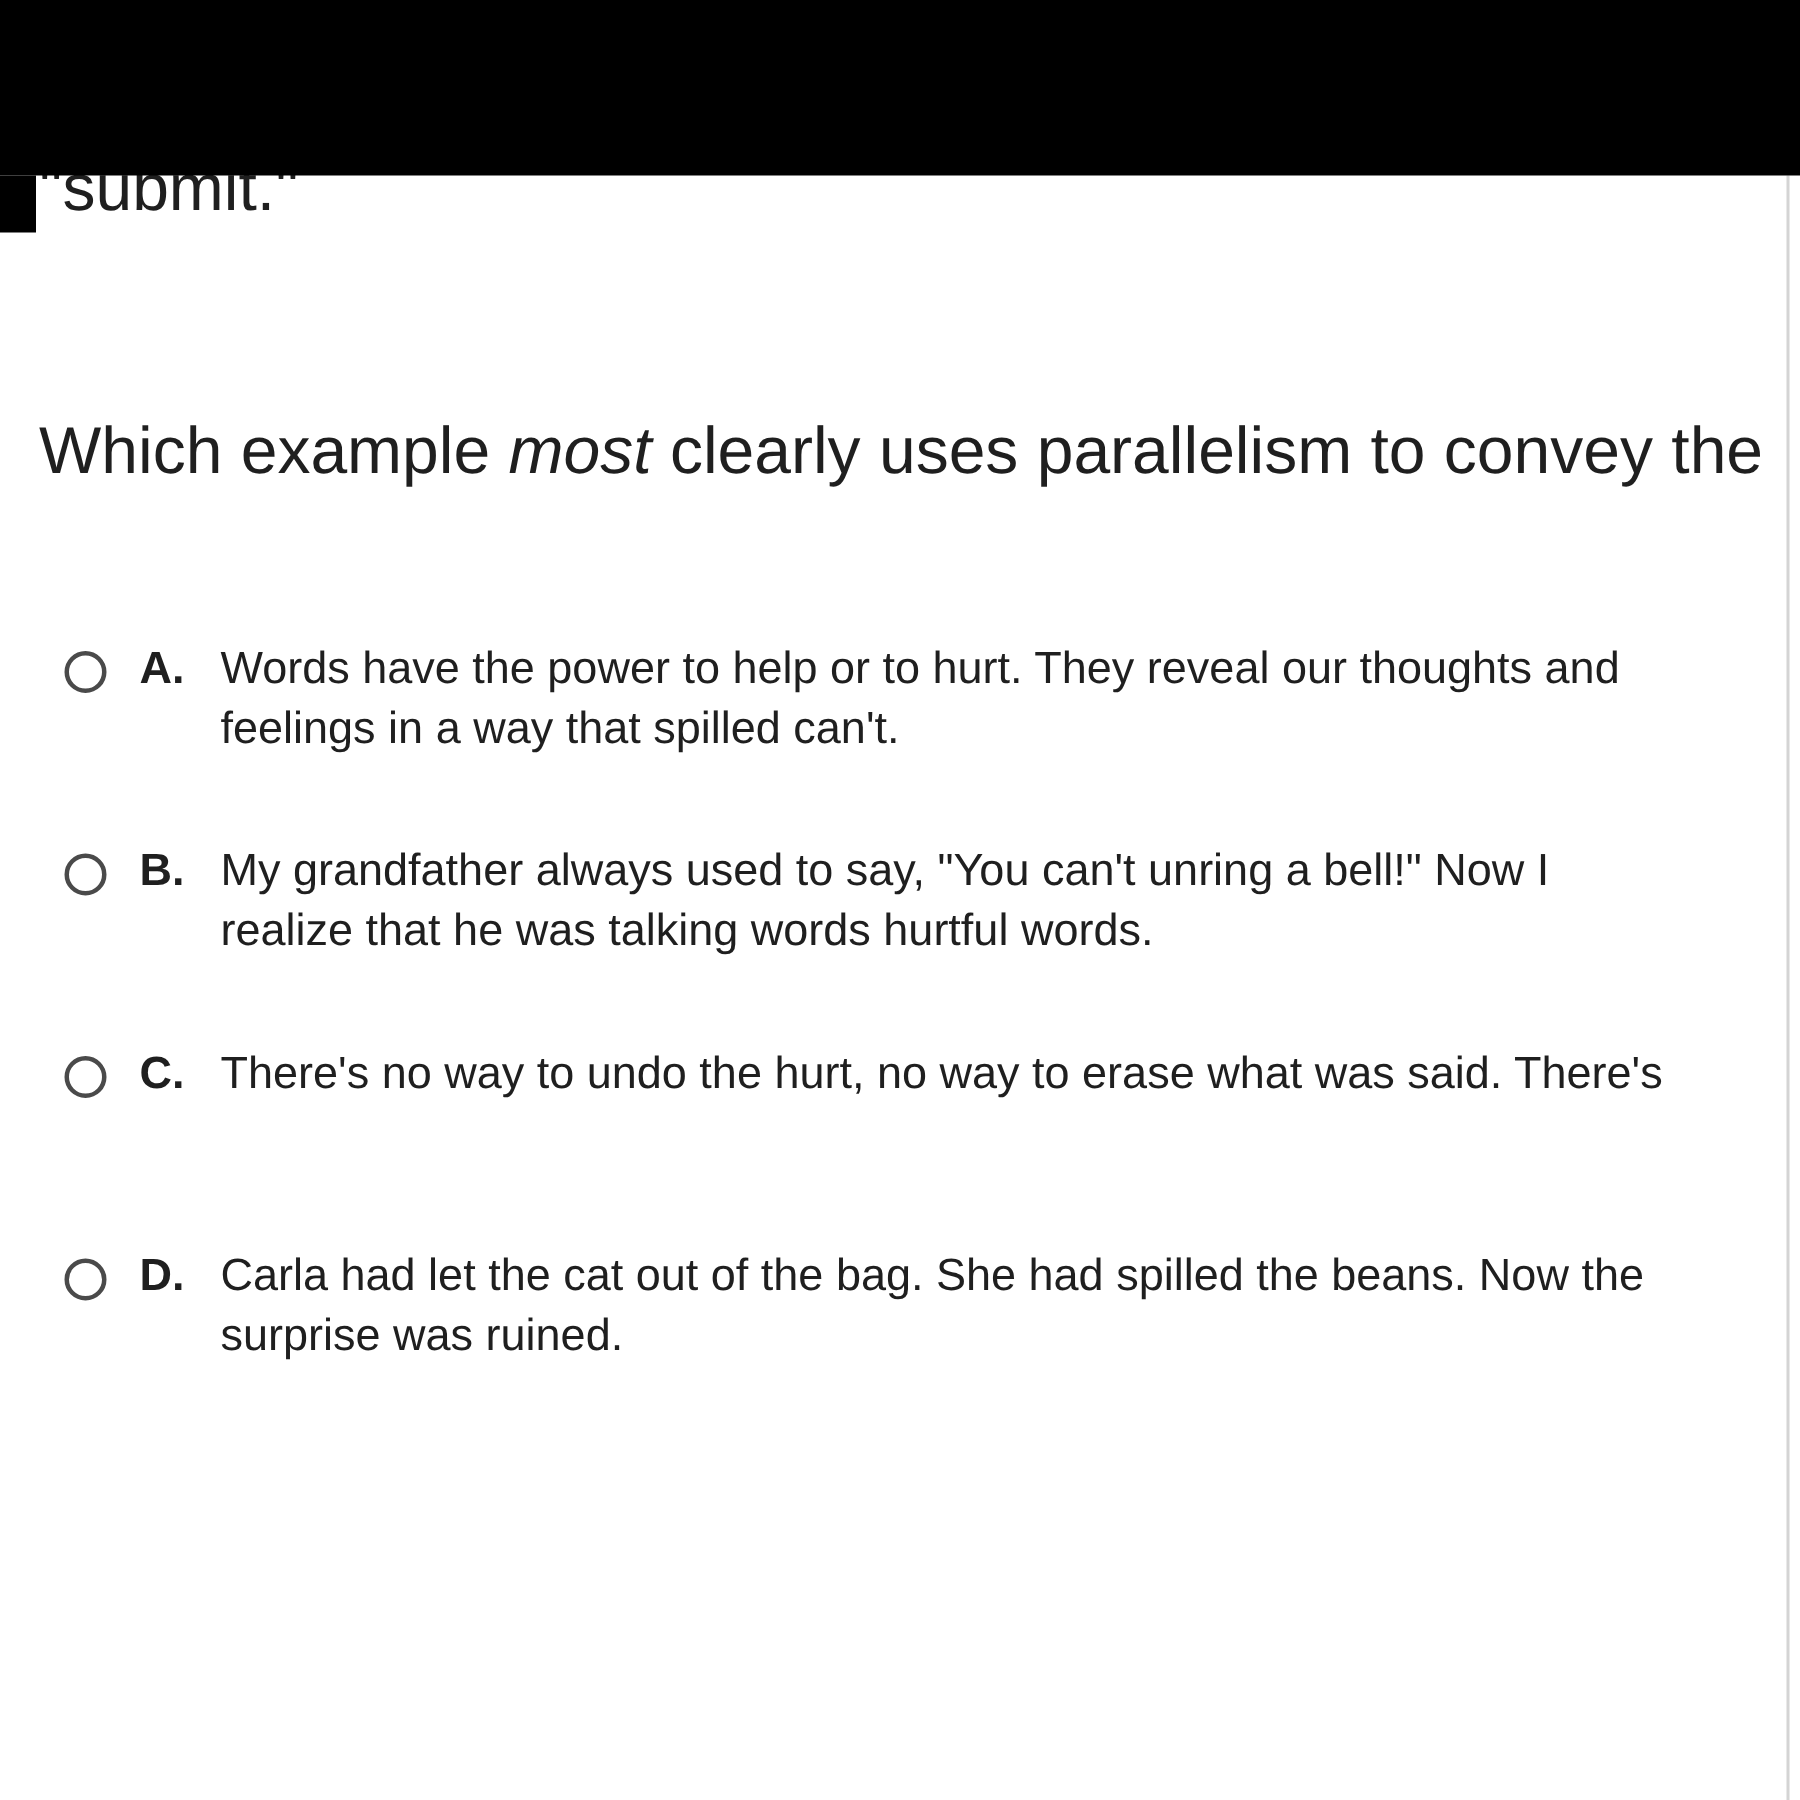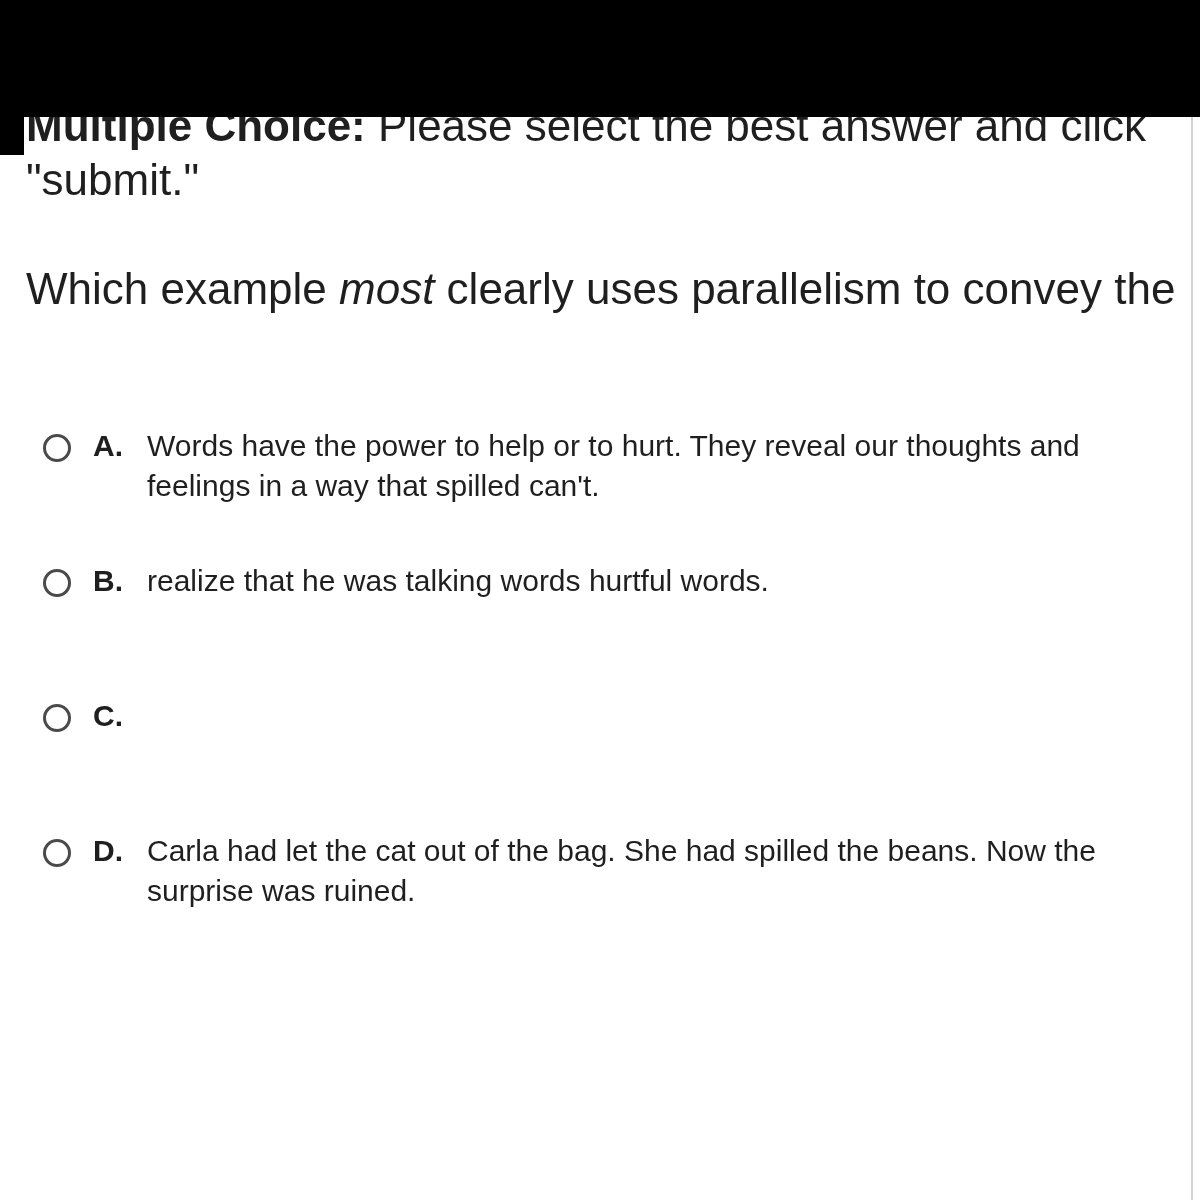--- a/index.html
+++ b/index.html
@@ -39,21 +39,21 @@
     position: absolute;
     top: 99px; left: 26px;
     width: 1150px;
     font-size: 44px;
     line-height: 54px;
     z-index: 1;
   }
   .instructions .bold { font-weight: bold; }
   .question {
     position: absolute;
-    top: 262px; left: 26px;
+    top: 274px; left: 26px;
     width: 1160px;
     font-size: 44px;
     line-height: 54px;
   }
   .question em { font-style: italic; }
   .option {
     position: absolute;
     left: 43px;
     display: flex;
     align-items: flex-start;
@@ -88,49 +88,50 @@
   }
 </style>
 </head>
 <body>
 
 <div class="top-bar"></div>
 <div class="top-bar-notch"></div>
 <div class="right-divider"></div>
 
 <div class="instructions">
-  <div><span class="bold">Multiple Choice:</span><span> Please select the best answer and click</span></div>
   <div>"submit."</div>
 </div>
 
 <div class="question">
   <div><span>Which example </span><em>most</em><span> clearly uses parallelism to convey the</span></div>
 </div>
 
 <div class="option option-a">
   <span class="radio"></span>
   <span class="letter">A.</span>
   <div class="option-text">
     <div>Words have the power to help or to hurt. They reveal our thoughts and</div>
     <div>feelings in a way that spilled can't.</div>
   </div>
 </div>
 
 <div class="option option-b">
   <span class="radio"></span>
   <span class="letter">B.</span>
   <div class="option-text">
+    <div>My grandfather always used to say, "You can't unring a bell!" Now I</div>
     <div>realize that he was talking words hurtful words.</div>
   </div>
 </div>
 
 <div class="option option-c">
   <span class="radio"></span>
   <span class="letter">C.</span>
   <div class="option-text">
+    <div>There's no way to undo the hurt, no way to erase what was said. There's</div>
   </div>
 </div>
 
 <div class="option option-d">
   <span class="radio"></span>
   <span class="letter">D.</span>
   <div class="option-text">
     <div>Carla had let the cat out of the bag. She had spilled the beans. Now the</div>
     <div>surprise was ruined.</div>
   </div>

